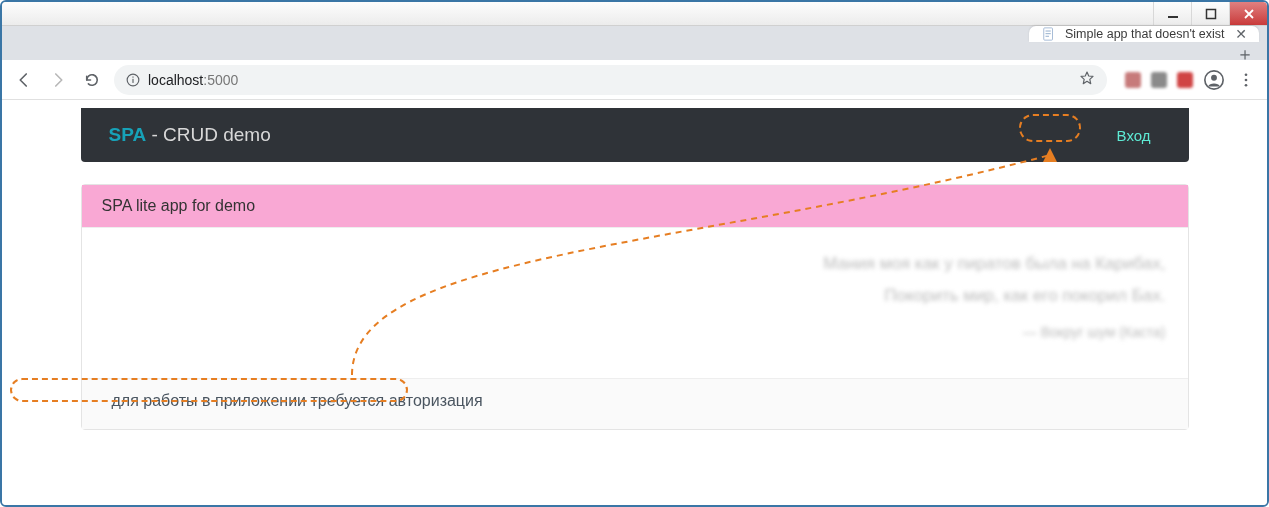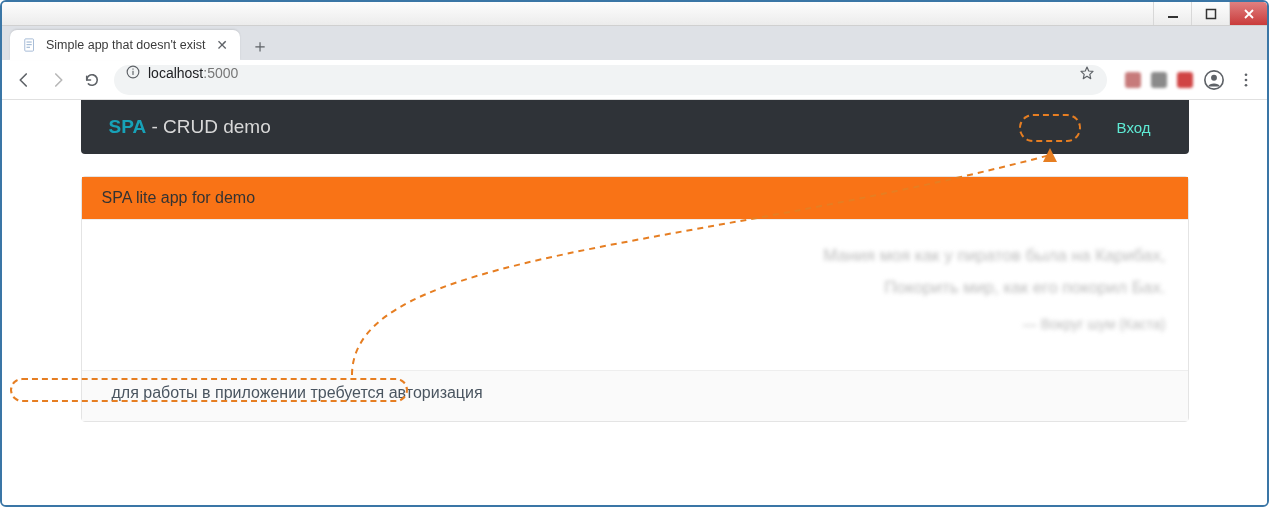--- a/index.html
+++ b/index.html
@@ -6,56 +6,56 @@
   html, body { width: 1269px; height: 507px; font-family: "Segoe UI", Tahoma, sans-serif; background: #fff; }
   .frame { width: 1269px; height: 507px; border: 2px solid #3a76a6; border-radius: 6px; overflow: hidden; position: relative; background: #fff; box-shadow: 0 0 8px rgba(0,0,0,.2) inset; }
 
   
   .win-titlebar { height: 24px; background: linear-gradient(#fdfdfd, #ececec); border-bottom: 1px solid #d0d0d0; display: flex; justify-content: flex-end; align-items: stretch; }
   .win-btn { width: 38px; border-left: 1px solid #d8d8d8; display: flex; align-items: center; justify-content: center; font-size: 10px; color: #333; cursor: default; }
   .win-btn.close { background: linear-gradient(#e08080, #c93b3b); color: #fff; border-top-right-radius: 3px; }
   .win-btn svg { width: 12px; height: 12px; }
 
   
-  .tabstrip { height: 34px; background: #dee1e6; display: flex; align-items: flex-end; padding: 0 8px; }
+  .tabstrip { height: 34px; background: #dee1e6; display: flex; align-items: flex-end; padding: 0 8px; flex-direction: column; }
   .tab { display: flex; align-items: center; gap: 8px; background: #fff; height: 30px; padding: 0 12px; border-radius: 7px 7px 0 0; min-width: 230px; font-size: 12.5px; color: #3b3b3b; box-shadow: 0 -1px 2px rgba(0,0,0,.1); }
   .tab .favicon { width: 16px; height: 16px; display: flex; align-items: center; justify-content: center; }
   .tab .favicon svg { width: 14px; height: 14px; }
   .tab .tab-title { flex: 1; white-space: nowrap; overflow: hidden; text-overflow: ellipsis; }
   .tab .tab-close { color: #5f6368; font-size: 14px; line-height: 1; cursor: default; }
   .newtab { width: 28px; height: 28px; margin-left: 6px; display: flex; align-items: center; justify-content: center; color: #5f6368; font-size: 18px; border-radius: 50%; }
 
   
   .toolbar { height: 40px; background: #fff; border-bottom: 1px solid #e0e0e0; display: flex; align-items: center; padding: 0 10px; gap: 10px; }
   .nav-btn { width: 24px; height: 24px; display: flex; align-items: center; justify-content: center; color: #5f6368; }
   .nav-btn.disabled { color: #b8b8b8; }
   .nav-btn svg { width: 18px; height: 18px; }
-  .omnibox { flex: 1; height: 30px; background: #f1f3f4; border-radius: 16px; display: flex; align-items: flex-start; padding: 0 12px; gap: 8px; font-size: 14px; color: #5f6368; }
+  .omnibox { flex: 1; height: 30px; background: #f1f3f4; border-radius: 16px; display: flex; align-items: center; padding: 0 12px; gap: 8px; font-size: 14px; color: #5f6368; }
   .omnibox .secure-icon { display: flex; align-items: center; }
   .omnibox .url { flex: 1; }
   .omnibox .url .host { color: #202124; }
   .omnibox .url .port { color: #777; }
   .omnibox .star { color: #5f6368; }
   .tb-icon { width: 22px; height: 22px; display: flex; align-items: center; justify-content: center; color: #5f6368; }
   .ext-icons { display: flex; align-items: center; gap: 10px; margin-left: 8px; }
   .ext-blur { width: 16px; height: 16px; border-radius: 3px; filter: blur(1.5px); }
   .avatar-circle svg { width: 22px; height: 22px; }
   .menu-dots svg { width: 18px; height: 18px; }
 
   
   .viewport { position: relative; height: calc(100% - 24px - 34px - 40px); background: #fff; overflow: hidden; }
-  .page { width: 1108px; margin: 0 auto; }
+  .page { width: 1108px; margin: 8px auto; }
 
   .navbar { height: 54px; background: #2f3338; display: flex; align-items: center; justify-content: space-between; padding: 0 28px; border-radius: 0 0 4px 4px; margin-top: 0; }
   .brand { font-size: 19px; color: #d8d8d8; font-weight: 400; }
   .brand .brand-accent { color: #17a2b8; font-weight: 600; }
   .login-link { color: #5eead4; font-size: 15px; padding: 4px 10px; border-radius: 14px; position: relative; }
 
   .card { margin-top: 22px; background: #fff; border: 1px solid #e4e4e4; border-radius: 4px; }
-  .card-header { padding: 12px 20px; font-size: 16px; color: #333; border-bottom: 1px solid #eee; background: #f97316; }
+  .card-header { padding: 12px 20px; font-size: 16px; color: #333; border-bottom: 1px solid #eee; background: #f9a8d4; }
   .card-body { min-height: 150px; padding: 20px 22px; position: relative; text-align: right; }
   .card-body .blurtext { color: #bcbcbc; font-size: 17px; line-height: 1.9; filter: blur(2.2px); user-select: none; }
   .card-body .blurtext .attrib { font-size: 14px; margin-top: 6px; }
   .card-footer { padding: 10px 20px 16px 20px; border-top: 1px solid #eee; background: #fafafa; }
   .auth-note { display: inline-block; color: #4a5560; font-size: 16px; padding: 3px 10px; border-radius: 11px; position: relative; }
 
   
   .annot-ring { position: absolute; border: 2px dashed #e67e22; border-radius: 14px; pointer-events: none; }
   .annot-arrow { position: absolute; pointer-events: none; }
   .annot-arrow path { stroke: #e67e22; stroke-width: 2; stroke-dasharray: 6 5; fill: none; }

